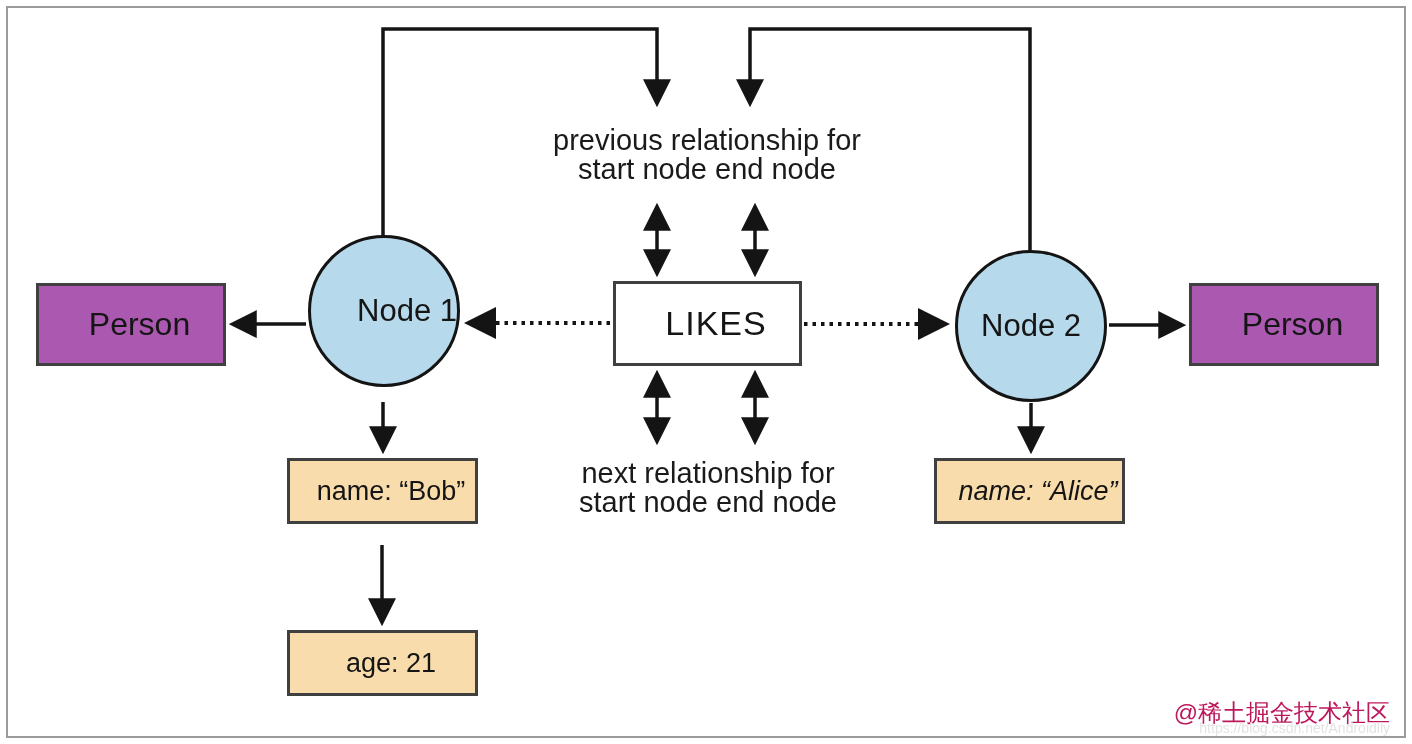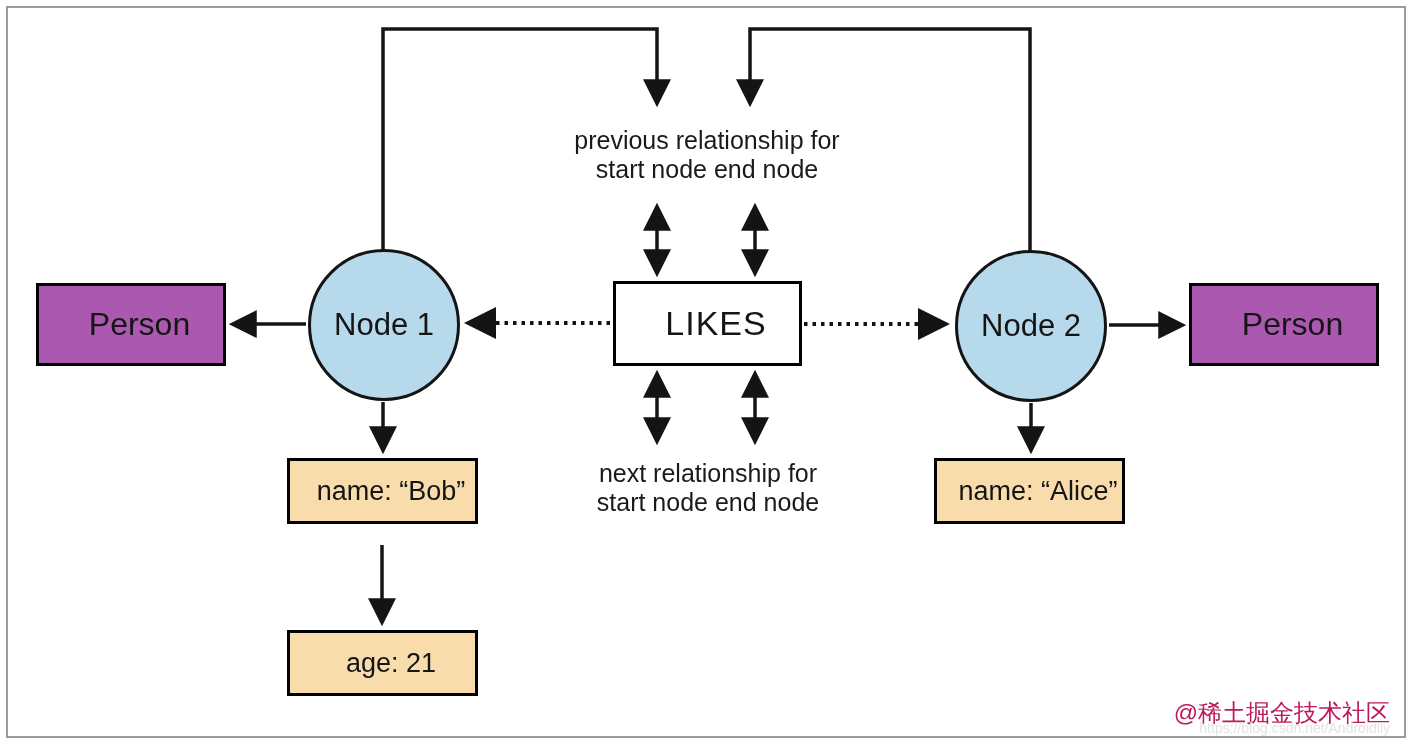--- a/index.html
+++ b/index.html
@@ -8,45 +8,45 @@
     font-family:"Liberation Sans",sans-serif;overflow:hidden;
   }
   #frame{
     position:absolute;left:6px;top:6px;right:6px;bottom:6px;
     border:2px solid #9b9b9b;background:#ffffff;
   }
   .shape{
     position:absolute;display:flex;align-items:center;justify-content:center;
     color:#151515;box-sizing:border-box;
   }
-  .rect{border:3px solid #000000;padding-left:17px;}
+  .rect{border:3px solid #404040;padding-left:17px;}
   .person{
     background:#ab58b0;width:190px;height:83px;font-size:32px;
   }
   .person-left{left:36px;top:283px;}
   .person-right{left:1189px;top:283px;}
   .node-circle{
     background:#b7d9ec;border:3px solid #141414;border-radius:50%;
     width:152px;height:152px;font-size:31px;
   }
-  .node1{left:308px;top:249px;}
+  .node1{left:308px;top:235px;justify-content:flex-end;}
   .node2{left:955px;top:250px;}
   .rel-box{
     background:#ffffff;left:613px;top:281px;width:189px;height:85px;
     font-size:34px;letter-spacing:1px;
   }
   .prop{
     background:#f9dcab;width:191px;height:66px;font-size:27px;
   }
   .prop-bob{left:287px;top:458px;}
   .prop-age{left:287px;top:630px;}
-  .prop-alice{left:934px;top:458px;}
+  .prop-alice{left:934px;top:458px;font-style:italic;}
   .annotation{
     position:absolute;width:420px;text-align:center;color:#1a1a1a;
-    font-size:25px;line-height:29px;
+    font-size:29px;line-height:29px;
   }
   .annotation-prev{left:497px;top:126px;}
   .annotation-next{left:498px;top:459px;}
   #arrow-layer{position:absolute;left:0;top:0;width:1412px;height:744px;pointer-events:none;}
   #arrow-layer line, #arrow-layer polyline{
     stroke:#141414;stroke-width:3.5px;fill:none;
   }
   .dotted{stroke-dasharray:3.5 5;stroke-width:4px !important;}
   .watermark{
     position:absolute;right:22px;bottom:8px;text-align:right;line-height:1.15;

